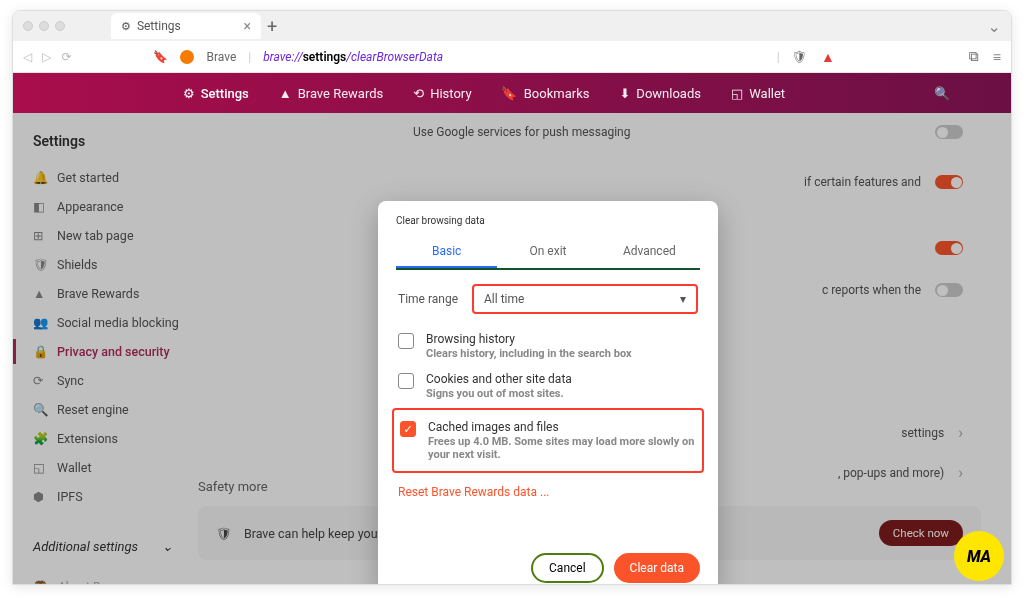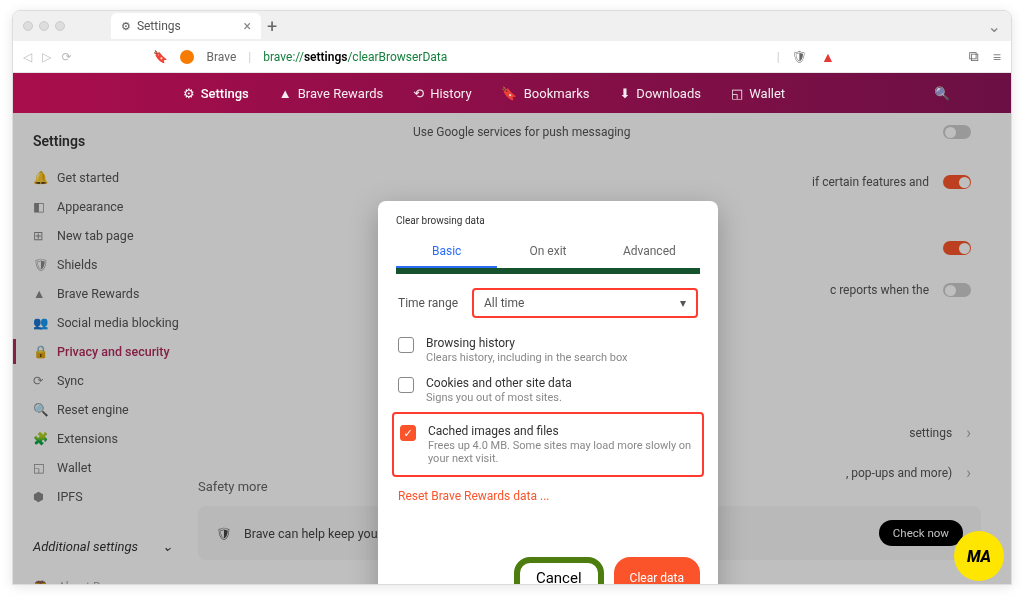--- a/index.html
+++ b/index.html
@@ -15,21 +15,21 @@
 .tab .x { margin-left:auto; color:#888; font-size:14px; }
 .new-tab { color:#666; font-size:18px; }
 .tab-strip .dropdown-caret { margin-left:auto; color:#888; }
 
 .addr-bar { height:32px; background:#fff; border-bottom:1px solid #e6e6e6; display:flex; align-items:center; padding:0 10px; gap:12px; font-size:12px; color:#666; }
 .nav-icons { display:flex; gap:10px; color:#bbb; }
 .addr-field { flex:1; display:flex; align-items:center; gap:6px; }
 .addr-lion { width:14px; height:14px; background:#f57c00; border-radius:50%; }
 .addr-text { color:#333; }
 .addr-text b { color:#000; font-weight:600; }
-.addr-text .gray { color:#15803d; }
+.addr-text .gray { color:#6d28d9;font-style:italic; }
 .addr-right { display:flex; gap:14px; align-items:center; }
 .shield-icon { color:#666; }
 .tri-icon { color:#e53935; font-size:14px; }
 .window-icon { color:#666; font-size:14px; }
 .menu-icon { color:#888; font-size:14px; }
 
 
 .brave-nav { height:40px; background:linear-gradient(90deg,#a90d4c,#6b1044); display:flex; align-items:center; padding:0 60px 0 170px; color:#fff; font-size:13px; gap:30px; }
 .brave-nav .item { display:flex; align-items:center; gap:6px; opacity:.92; }
 .brave-nav .item.active { opacity:1; font-weight:500; }
@@ -44,51 +44,51 @@
 .sb-item.active::before { content:""; position:absolute; left:-20px; top:2px; bottom:2px; width:3px; background:#b02a5c; }
 .sb-item .ico { width:14px; color:#888; }
 .sb-item.active .ico { color:#b02a5c; }
 .sb-add { display:flex; align-items:center; justify-content:space-between; padding:10px 15px 10px 0; font-size:13px; color:#333; margin-top:18px;font-style:italic; }
 .sb-about { display:flex; align-items:center; gap:10px; padding:16px 0; color:#aaa; font-size:12px; }
 
 .main { flex:1; padding:0 30px 0 10px; }
 .safety-title { font-size:13px; color:#666; padding:6px 0 12px; margin-top:360px; }
 .safety-card { background:#f7f7f7; border-radius:8px; padding:14px 18px; display:flex; align-items:center; justify-content:space-between; font-size:12.5px; color:#444; }
 .safety-card .left { display:flex; align-items:center; gap:12px; }
-.check-now { background:#000000; color:#fff; border:none; border-radius:14px; padding:6px 14px; font-size:11.5px; }
+.check-now { background:#7f1d1d; color:#fff; border:none; border-radius:14px; padding:6px 14px; font-size:11.5px; }
 
 .toggle { width:28px; height:14px; border-radius:8px; position:relative; }
 .toggle::after { content:""; width:11px; height:11px; border-radius:50%; background:#fff; position:absolute; top:1.5px; }
 .toggle.on { background:#fb542b; } .toggle.on::after { right:1.5px; }
 .toggle.off { background:#ccc; } .toggle.off::after { left:1.5px; }
 .chev { color:#aaa; font-size:16px; }
 
 
 .scrim { position:absolute; inset:0; background:rgba(0,0,0,.25); }
 .dialog { position:absolute; left:365px; top:88px; width:340px; background:#fff; border-radius:8px; box-shadow:0 8px 28px rgba(0,0,0,.25); padding-bottom:14px; }
 .dlg-title { padding:14px 18px 10px; font-size:10px; color:#333; }
-.dlg-tabs { display:flex; border-bottom:6px solid #14532d; font-size:12px; margin:0 18px; }
+.dlg-tabs { display:flex; border-bottom:2px solid #14532d; font-size:12px; margin:0 18px; }
 .dlg-tab { flex:1; text-align:center; padding:8px 0; color:#666; }
 .dlg-tab.active { color:#2b6cf5; border-bottom:2px solid #2b6cf5; }
 .time-row { display:flex; align-items:center; gap:14px; padding:14px 20px 6px; font-size:12px; color:#555; }
 .hi-red { border:2px solid #ff3b30; border-radius:4px; padding:2px; }
 .opts { padding:6px 20px 4px; }
 .opt { display:flex; gap:12px; padding:6px 0; align-items:flex-start; }
 .opt .box { width:16px; height:16px; border:1.5px solid #888; border-radius:3px; margin-top:1px; flex-shrink:0; }
 .opt.checked .box { background:#fb542b; border-color:#fb542b; display:flex; align-items:center; justify-content:center; color:#fff; font-size:11px; }
 .opt .txt .h { font-size:12px; color:#333; }
-.opt .txt .s { font-size:11px; color:#888; margin-top:1px; }
+.opt .txt .s { font-size:11px; color:#888; margin-top:1px;font-weight:bold; }
 .opt-hi { border:2px solid #ff3b30; border-radius:4px; margin:2px -6px; padding:4px 6px; }
 .reset-link { color:#fb542b; font-size:12px; padding:6px 20px 10px; }
 .dlg-actions { display:flex; justify-content:flex-end; gap:10px; padding:44px 18px 0; }
-.btn-cancel { border:6px solid #4d7c0f; background:#fff; border-radius:16px; padding:6px 16px; font-size:15px; }
+.btn-cancel { border:2px solid #4d7c0f; background:#fff; border-radius:16px; padding:6px 16px; font-size:12px; }
 .btn-clear { border:none; background:#fb542b; color:#fff; border-radius:16px; padding:6px 16px; font-size:12px; }
 
 .ma-badge { position:absolute; right:20px; bottom:20px; width:50px; height:50px; border-radius:50%; background:#ffe600; display:flex; align-items:center; justify-content:center; font-weight:800; font-size:16px; color:#000; font-style:italic; }
-.bg-row { position:absolute; left:400px; right:40px; font-size:12px; color:#555; display:flex; justify-content:space-between; align-items:center; }
+.bg-row { position:absolute; left:400px; right:48px; font-size:12px; color:#555; display:flex; justify-content:space-between; align-items:center; }
 </style>
 </head>
 <body>
 
 <div class="chrome-frame">
   <div class="tab-strip">
     <div class="dots">
       <div class="dot"></div>
         <div class="dot"></div>
         <div class="dot"></div>

